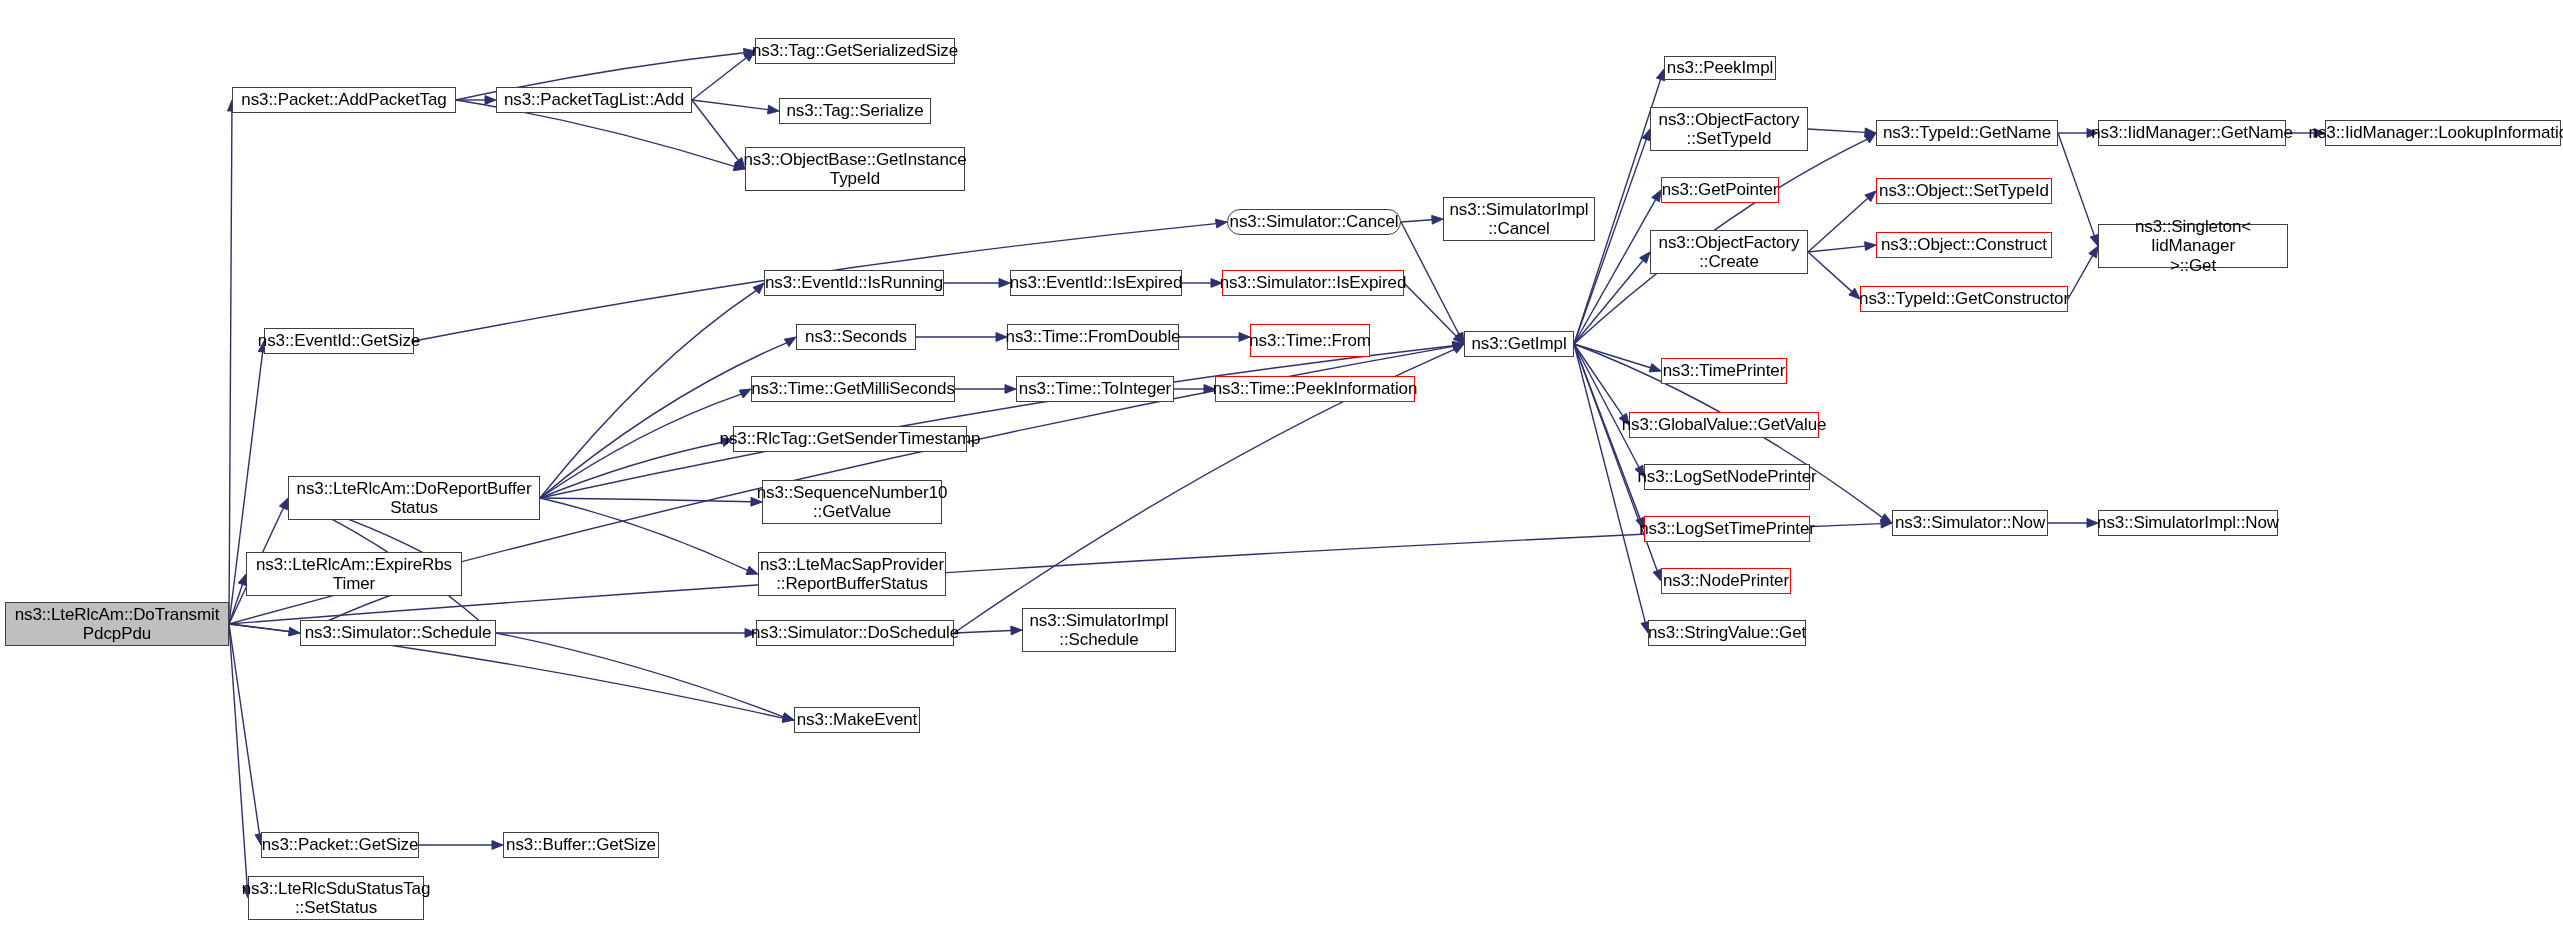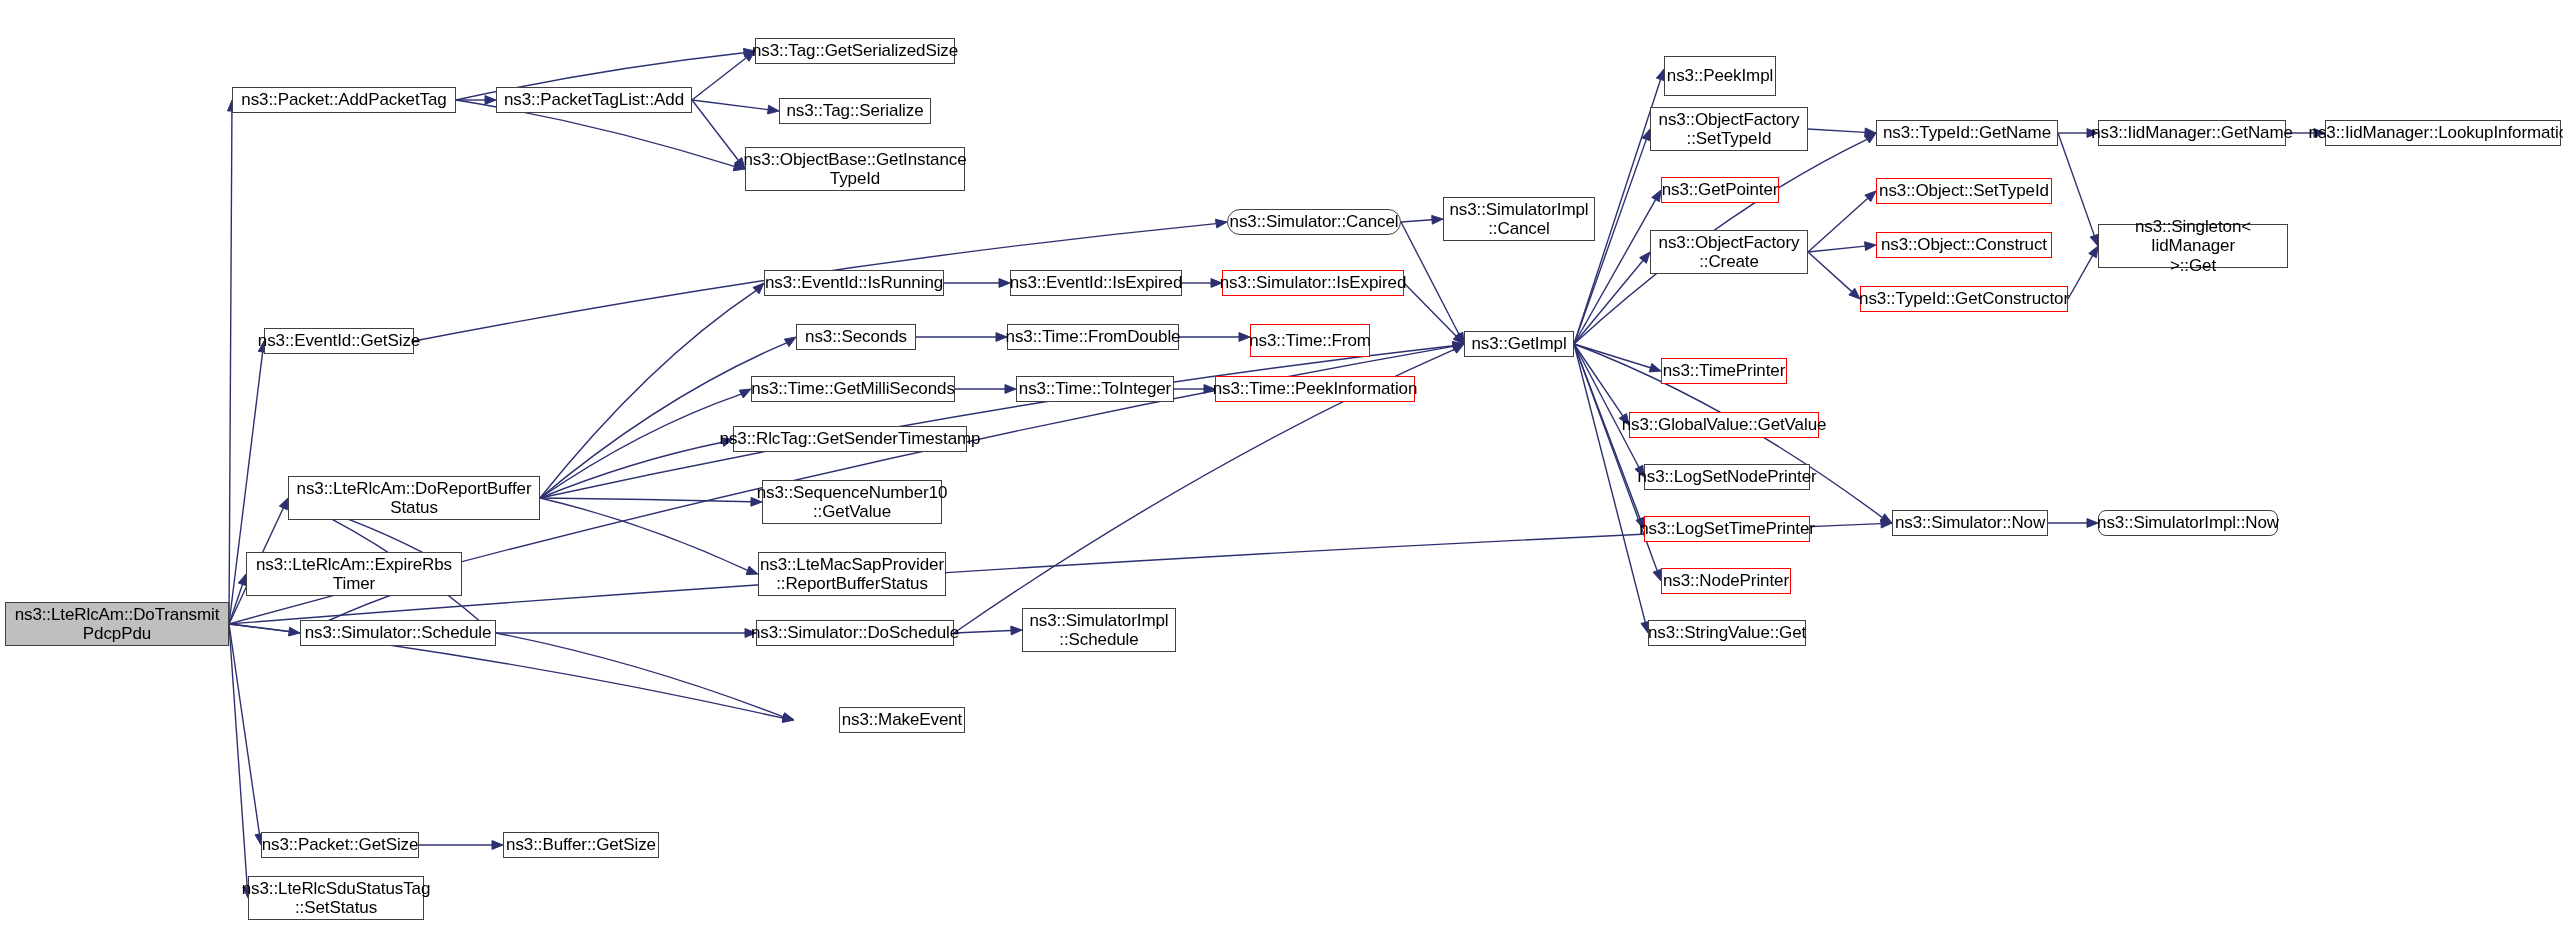--- a/index.html
+++ b/index.html
@@ -174,45 +174,45 @@
       <div class="node" style="left: 758px; top: 552px; width: 188px; height: 44px;">ns3::LteMacSapProvider
 ::ReportBufferStatus</div>
       <div class="node" style="left: 288px; top: 476px; width: 252px; height: 44px;">ns3::LteRlcAm::DoReportBuffer
 Status</div>
       <div class="node" style="left: 246px; top: 552px; width: 216px; height: 44px;">ns3::LteRlcAm::ExpireRbs
 Timer</div>
       <div class="node" style="left: 300px; top: 620px; width: 196px; height: 26px;">ns3::Simulator::Schedule</div>
       <div class="node" style="left: 756px; top: 620px; width: 198px; height: 26px;">ns3::Simulator::DoSchedule</div>
       <div class="node" style="left: 1022px; top: 608px; width: 154px; height: 44px;">ns3::SimulatorImpl
 ::Schedule</div>
-      <div class="node" style="left: 794px; top: 707px; width: 126px; height: 26px; margin-left: 45px;">ns3::MakeEvent</div>
+      <div class="node" style="left: 794px; top: 707px; width: 126px; height: 26px;">ns3::MakeEvent</div>
       <div class="node" style="left: 261px; top: 832px; width: 158px; height: 26px;">ns3::Packet::GetSize</div>
       <div class="node" style="left: 503px; top: 832px; width: 156px; height: 26px;">ns3::Buffer::GetSize</div>
       <div class="node" style="left: 248px; top: 876px; width: 176px; height: 44px;">ns3::LteRlcSduStatusTag
 ::SetStatus</div>
       <div class="node" style="left: 1227px; top: 209px; width: 174px; height: 26px; border-radius: 13px;">ns3::Simulator::Cancel</div>
       <div class="node" style="left: 1443px; top: 197px; width: 152px; height: 44px;">ns3::SimulatorImpl
 ::Cancel</div>
       <div class="node" style="left: 1464px; top: 331px; width: 110px; height: 26px;">ns3::GetImpl</div>
-      <div class="node" style="left: 1664px; top: 56px; width: 112px; height: 40px;">ns3::PeekImpl</div>
+      <div class="node" style="left: 1664px; top: 56px; width: 112px; height: 24px;">ns3::PeekImpl</div>
       <div class="node" style="left: 1650px; top: 107px; width: 158px; height: 44px;">ns3::ObjectFactory
 ::SetTypeId</div>
       <div class="node red" style="left: 1661px; top: 177px; width: 118px; height: 26px;">ns3::GetPointer</div>
       <div class="node" style="left: 1650px; top: 230px; width: 158px; height: 44px;">ns3::ObjectFactory
 ::Create</div>
       <div class="node" style="left: 1876px; top: 120px; width: 182px; height: 26px;">ns3::TypeId::GetName</div>
       <div class="node red" style="left: 1876px; top: 178px; width: 176px; height: 26px;">ns3::Object::SetTypeId</div>
       <div class="node red" style="left: 1876px; top: 232px; width: 176px; height: 26px;">ns3::Object::Construct</div>
       <div class="node red" style="left: 1860px; top: 286px; width: 208px; height: 26px;">ns3::TypeId::GetConstructor</div>
       <div class="node" style="left: 2098px; top: 120px; width: 188px; height: 26px;">ns3::IidManager::GetName</div>
       <div class="node" style="left: 2325px; top: 120px; width: 236px; height: 26px;">ns3::IidManager::LookupInformation</div>
       <div class="node" style="left: 2098px; top: 224px; width: 190px; height: 44px;">ns3::Singleton&lt; IidManager
 &gt;::Get</div>
       <div class="node red" style="left: 1661px; top: 358px; width: 126px; height: 26px;">ns3::TimePrinter</div>
       <div class="node red" style="left: 1629px; top: 412px; width: 190px; height: 26px;">ns3::GlobalValue::GetValue</div>
       <div class="node" style="left: 1644px; top: 464px; width: 166px; height: 26px;">ns3::LogSetNodePrinter</div>
       <div class="node red" style="left: 1644px; top: 516px; width: 166px; height: 26px;">ns3::LogSetTimePrinter</div>
       <div class="node red" style="left: 1661px; top: 568px; width: 130px; height: 26px;">ns3::NodePrinter</div>
       <div class="node" style="left: 1648px; top: 620px; width: 158px; height: 26px;">ns3::StringValue::Get</div>
       <div class="node" style="left: 1892px; top: 510px; width: 156px; height: 26px;">ns3::Simulator::Now</div>
-      <div class="node" style="left: 2098px; top: 510px; width: 180px; height: 26px; border-radius: 8px;">ns3::SimulatorImpl::Now</div>
+      <div class="node" style="left: 2098px; top: 510px; width: 180px; height: 26px;">ns3::SimulatorImpl::Now</div>
     </div>
 </div>
 
 </body></html>

